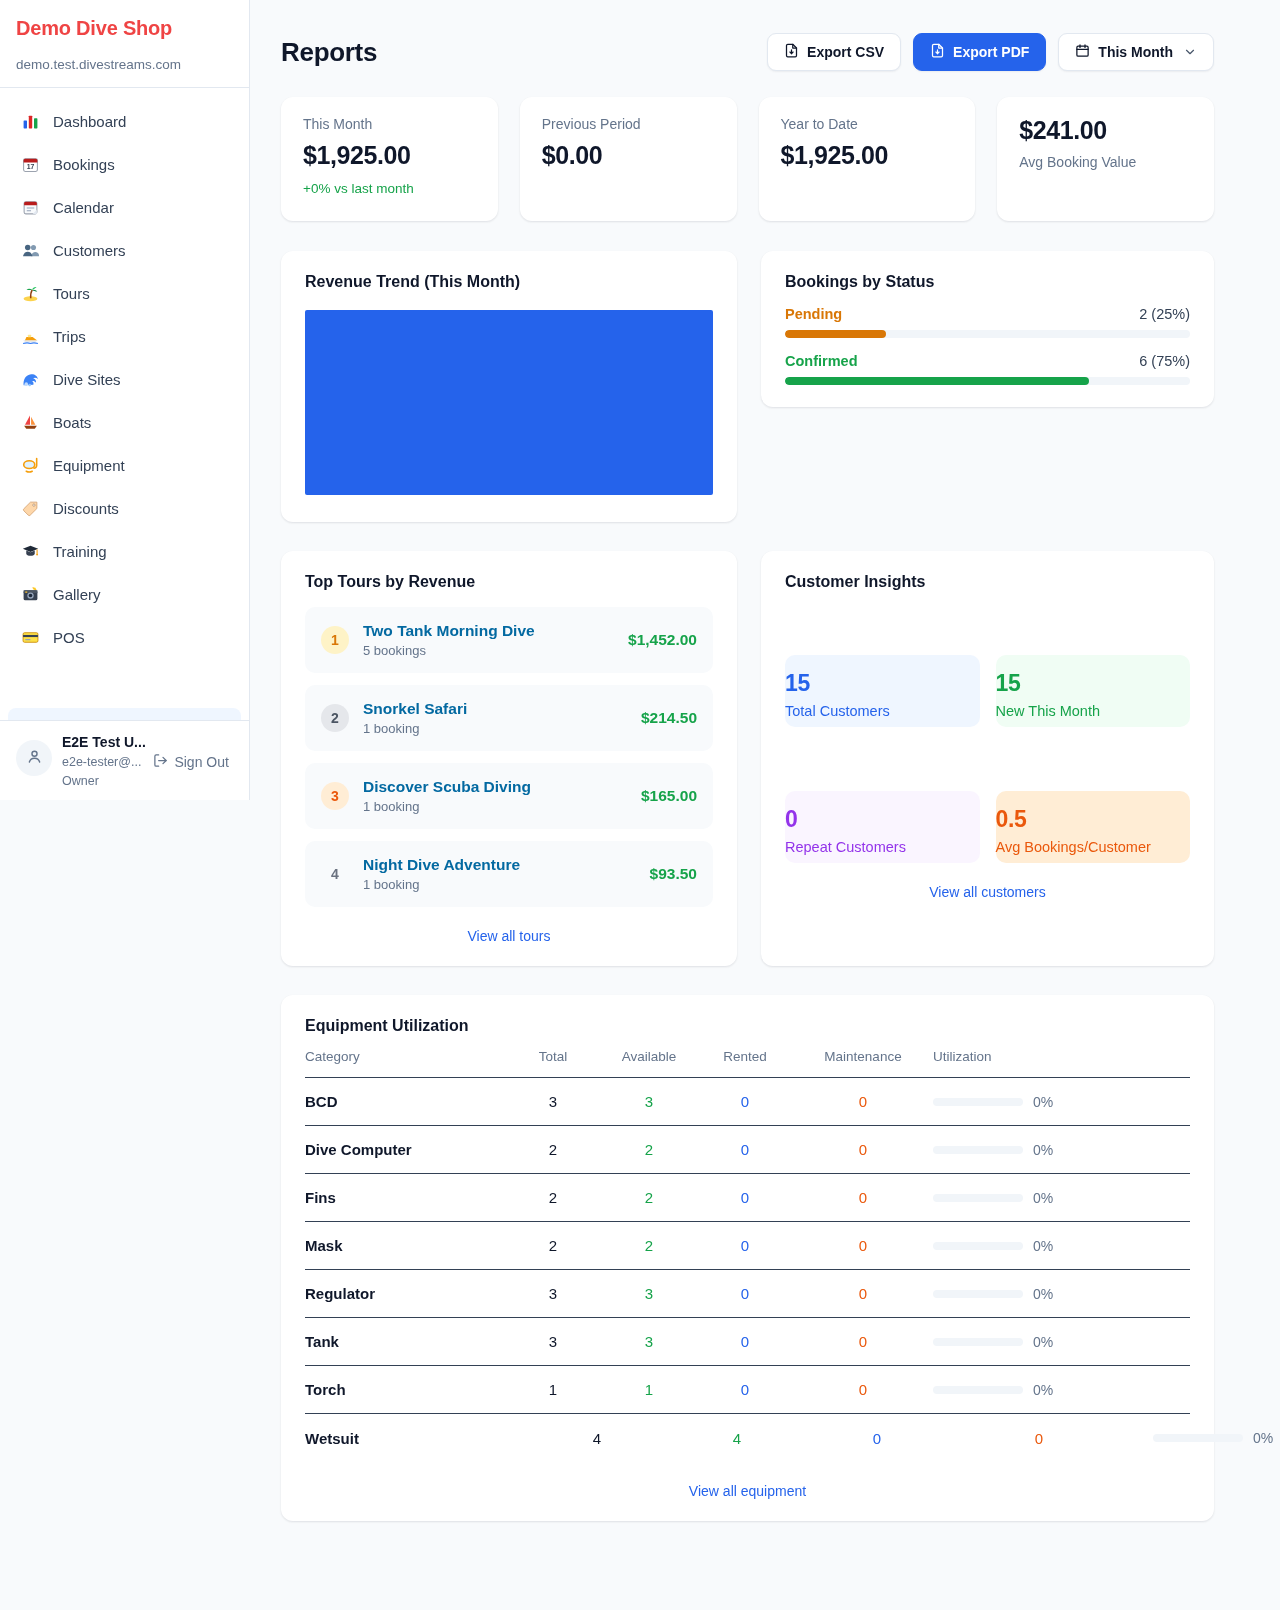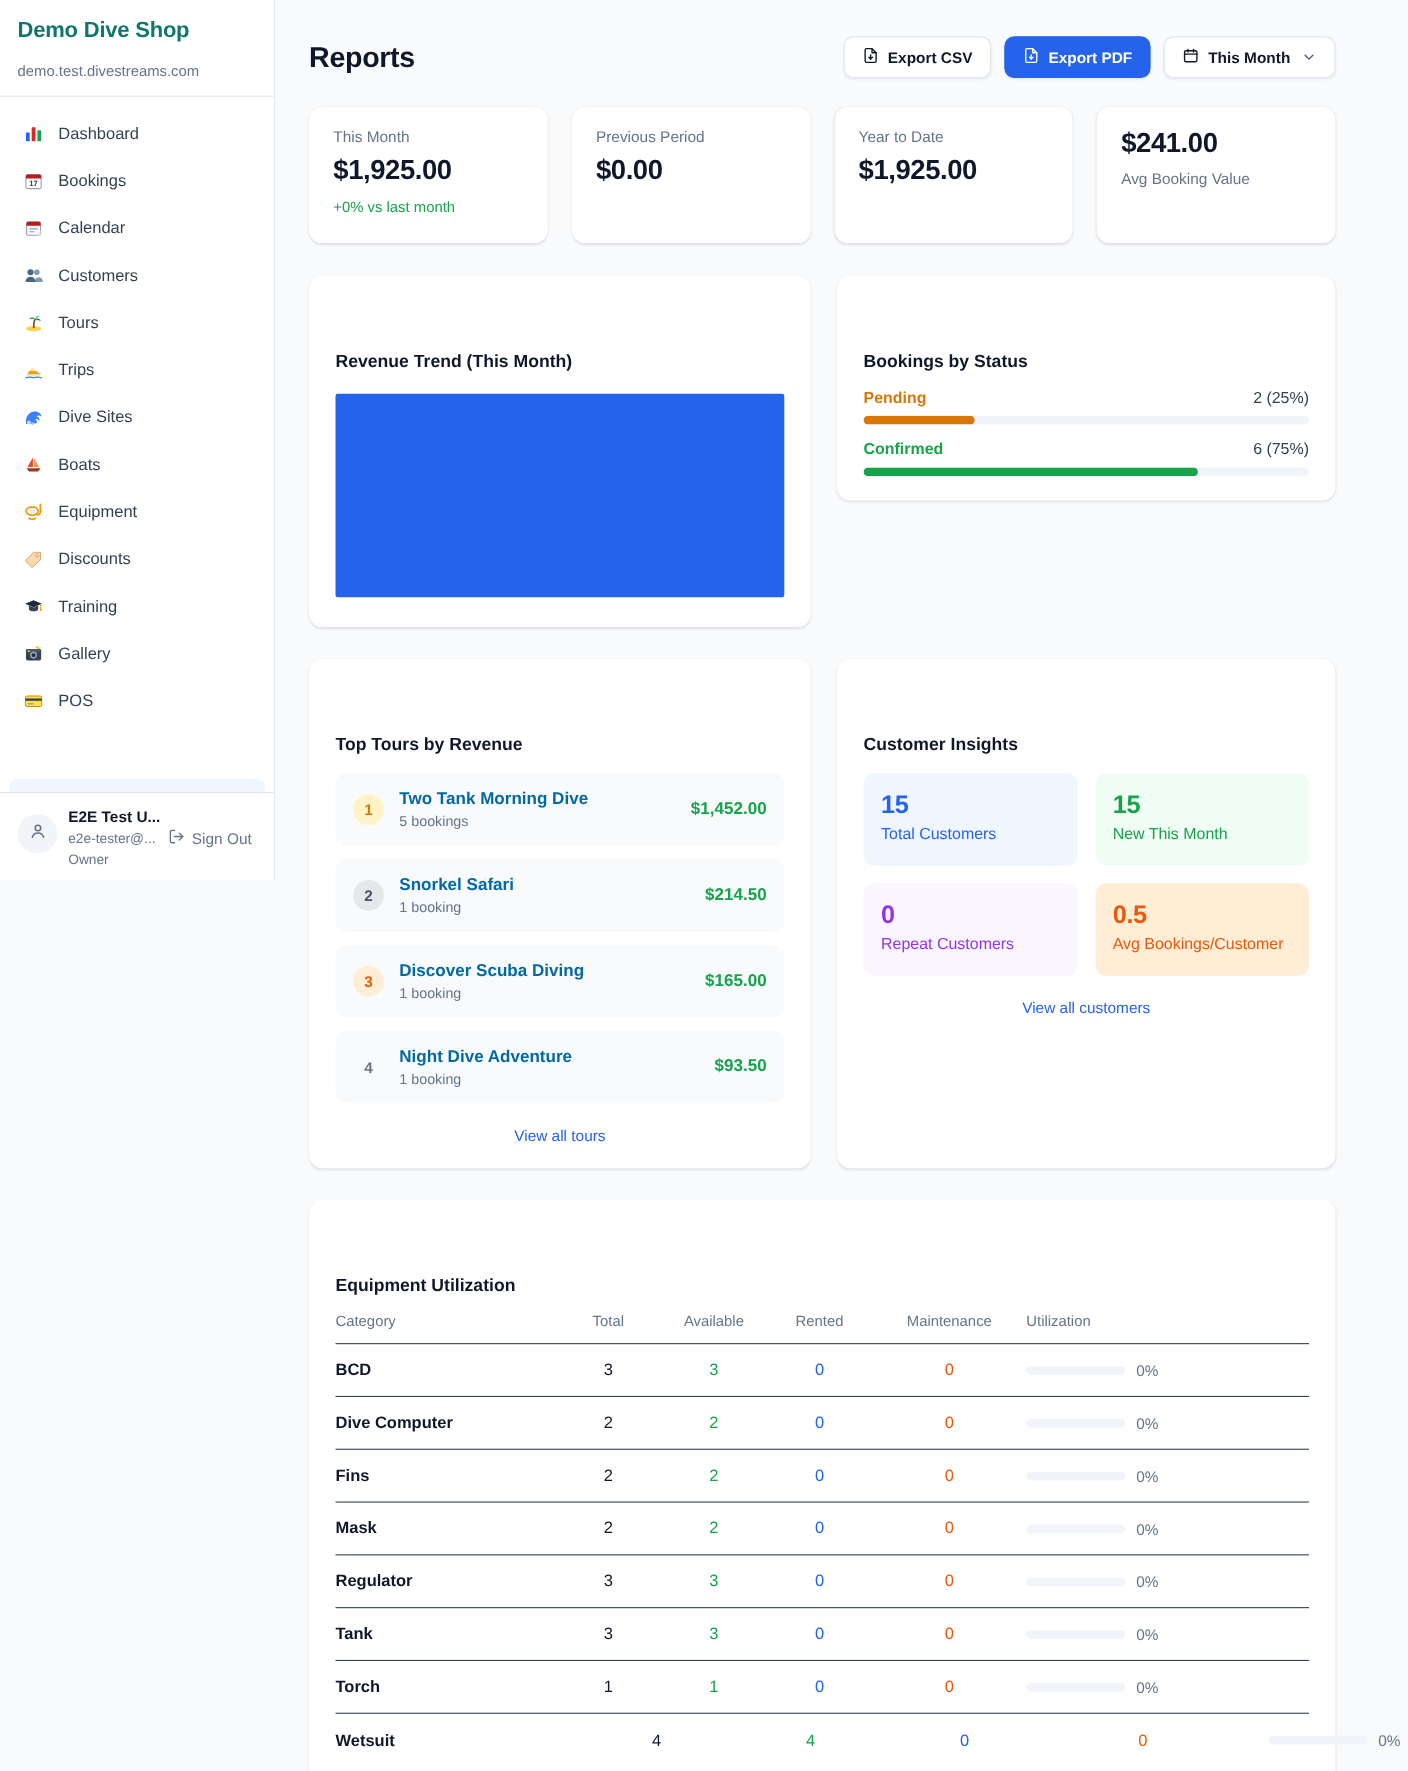--- a/index.html
+++ b/index.html
@@ -4,21 +4,21 @@
 <style>
   * { box-sizing: border-box; margin: 0; padding: 0; }
   html,body { background:#f8fafc; }
   body { font-family:"Liberation Sans","DejaVu Sans",sans-serif; color:#0f172a; }
   .app { position:relative; width:1280px; height:1610px; overflow:hidden; background:#f8fafc; }
 
   
   .sidebar { position:absolute; left:0; top:0; width:250px; height:800px; background:#fff;
              border-right:1px solid #e2e8f0; display:flex; flex-direction:column; }
   .brand { padding:17px 16px 15px; border-bottom:1px solid #e2e8f0; }
-  .brand-name { color:#0f766e; font-size:20px; font-weight:700; letter-spacing:-.2px; cursor:pointer; }
+  .brand-name { color:#ef4444; font-size:20px; font-weight:700; letter-spacing:-.2px; cursor:pointer; }
   .brand-domain { color:#64748b; font-size:13.5px; margin-top:17px; }
   .nav { padding:12px 8px 0; flex:1; overflow:hidden; }
   .nav-item { display:flex; align-items:center; height:43px; padding:0 10px; border-radius:8px;
               color:#334155; font-size:15px; cursor:pointer; }
   .nav-icon { width:24px; display:inline-flex; justify-content:center; align-items:center; margin-right:11px; flex:none; }
   .nav-icon svg { display:block; }
   .active-partial { height:12px; margin:0 8px; background:#eff6ff; border-radius:8px 8px 0 0; }
   .user-footer { border-top:1px solid #e2e8f0; padding:13px 14px 12px 16px; display:flex; gap:10px; align-items:flex-start; }
   .avatar { width:36px; height:36px; border-radius:50%; background:#f1f5f9; color:#64748b;
             display:flex; align-items:center; justify-content:center; flex:none; margin-top:6px; }
@@ -45,21 +45,21 @@
   .stat-card { background:#fff; border-radius:12px; padding:19px 22px; height:124px;
                box-shadow:0 1px 2px rgba(15,23,42,.06),0 1px 3px rgba(15,23,42,.05); }
   .stat-label { color:#64748b; font-size:14px; margin-bottom:9px; }
   .stat-value { font-size:25px; font-weight:800; color:#0f172a; letter-spacing:-.4px; }
   .stat-delta { color:#16a34a; font-size:13.5px; margin-top:11px; }
 
   .grid2 { display:grid; grid-template-columns:456px 453px; gap:24px; margin-bottom:29px; }
   .grid2.start { align-items:start; }
   .card { background:#fff; border-radius:12px; padding:22px 24px;
           box-shadow:0 1px 2px rgba(15,23,42,.06),0 1px 3px rgba(15,23,42,.05); }
-  .card-title { font-size:16px; font-weight:700; color:#0f172a;margin-top:48px; }
+  .card-title { font-size:16px; font-weight:700; color:#0f172a; }
 
   .chart-block { height:185px; margin-top:19px; margin-bottom:5px; border-radius:2px; }
 
   .status-row { margin-top:15px; }
   .status-head { display:flex; justify-content:space-between; align-items:center; }
   .status-label { font-size:14.5px; font-weight:600; }
   .status-value { font-size:14.5px; color:#334155; }
   .bar-track { height:8px; background:#f1f5f9; border-radius:4px; margin-top:8px; overflow:hidden; }
   .bar-fill { height:8px; border-radius:4px; }
 
@@ -71,21 +71,21 @@
   .rank.amber { background:#fef3c7; color:#d97706; }
   .rank.gray { background:#e5e7eb; color:#4b5563; }
   .rank.orange { background:#ffedd5; color:#ea580c; }
   .rank.plain { background:transparent; color:#6b7280; }
   .tour-name { font-size:15.5px; font-weight:600; color:#0369a1; }
   .tour-bookings { font-size:13px; color:#64748b; margin-top:3px; }
   .tour-rev { margin-left:auto; font-size:15.5px; font-weight:700; color:#16a34a; }
   .card-link { text-align:center; color:#2563eb; font-size:14px; font-weight:500; margin-top:21px; cursor:pointer; }
 
   .tiles { display:grid; grid-template-columns:1fr 1fr; gap:16px; margin-top:16px; }
-  .tile { border-radius:10px; padding:15px 16px; height:84px; }
+  .tile { border-radius:10px; padding:15px 0; height:72px;margin-top:48px; }
   .tile-value { font-size:23px; font-weight:800; letter-spacing:-.3px; }
   .tile-label { font-size:14.5px; font-weight:500; margin-top:6px; }
 
   .eq-card { margin-bottom:0; }
   .eq-head { display:grid; grid-template-columns:200px 96px 96px 96px 140px 1fr; padding:14px 0 13px;
              border-bottom:1px solid #334155; }
   .eq-th { font-size:13.5px; color:#64748b; }
   .eq-th.c, .eq-td.num { text-align:center; }
   .eq-row { display:grid; grid-template-columns:200px 96px 96px 96px 140px 1fr; align-items:center;
             height:48px; border-bottom:1px solid #334155; }

